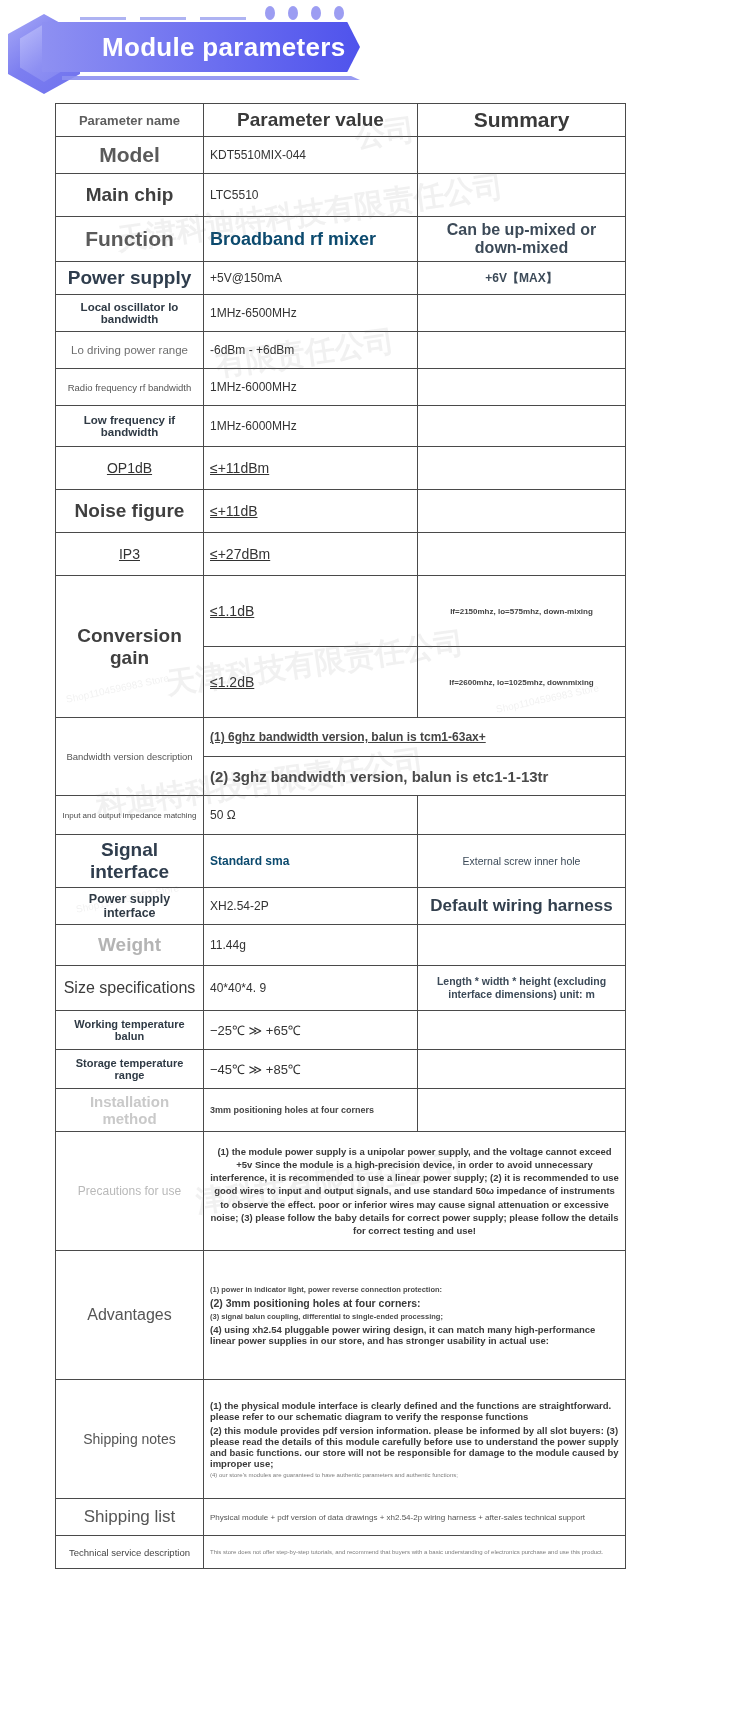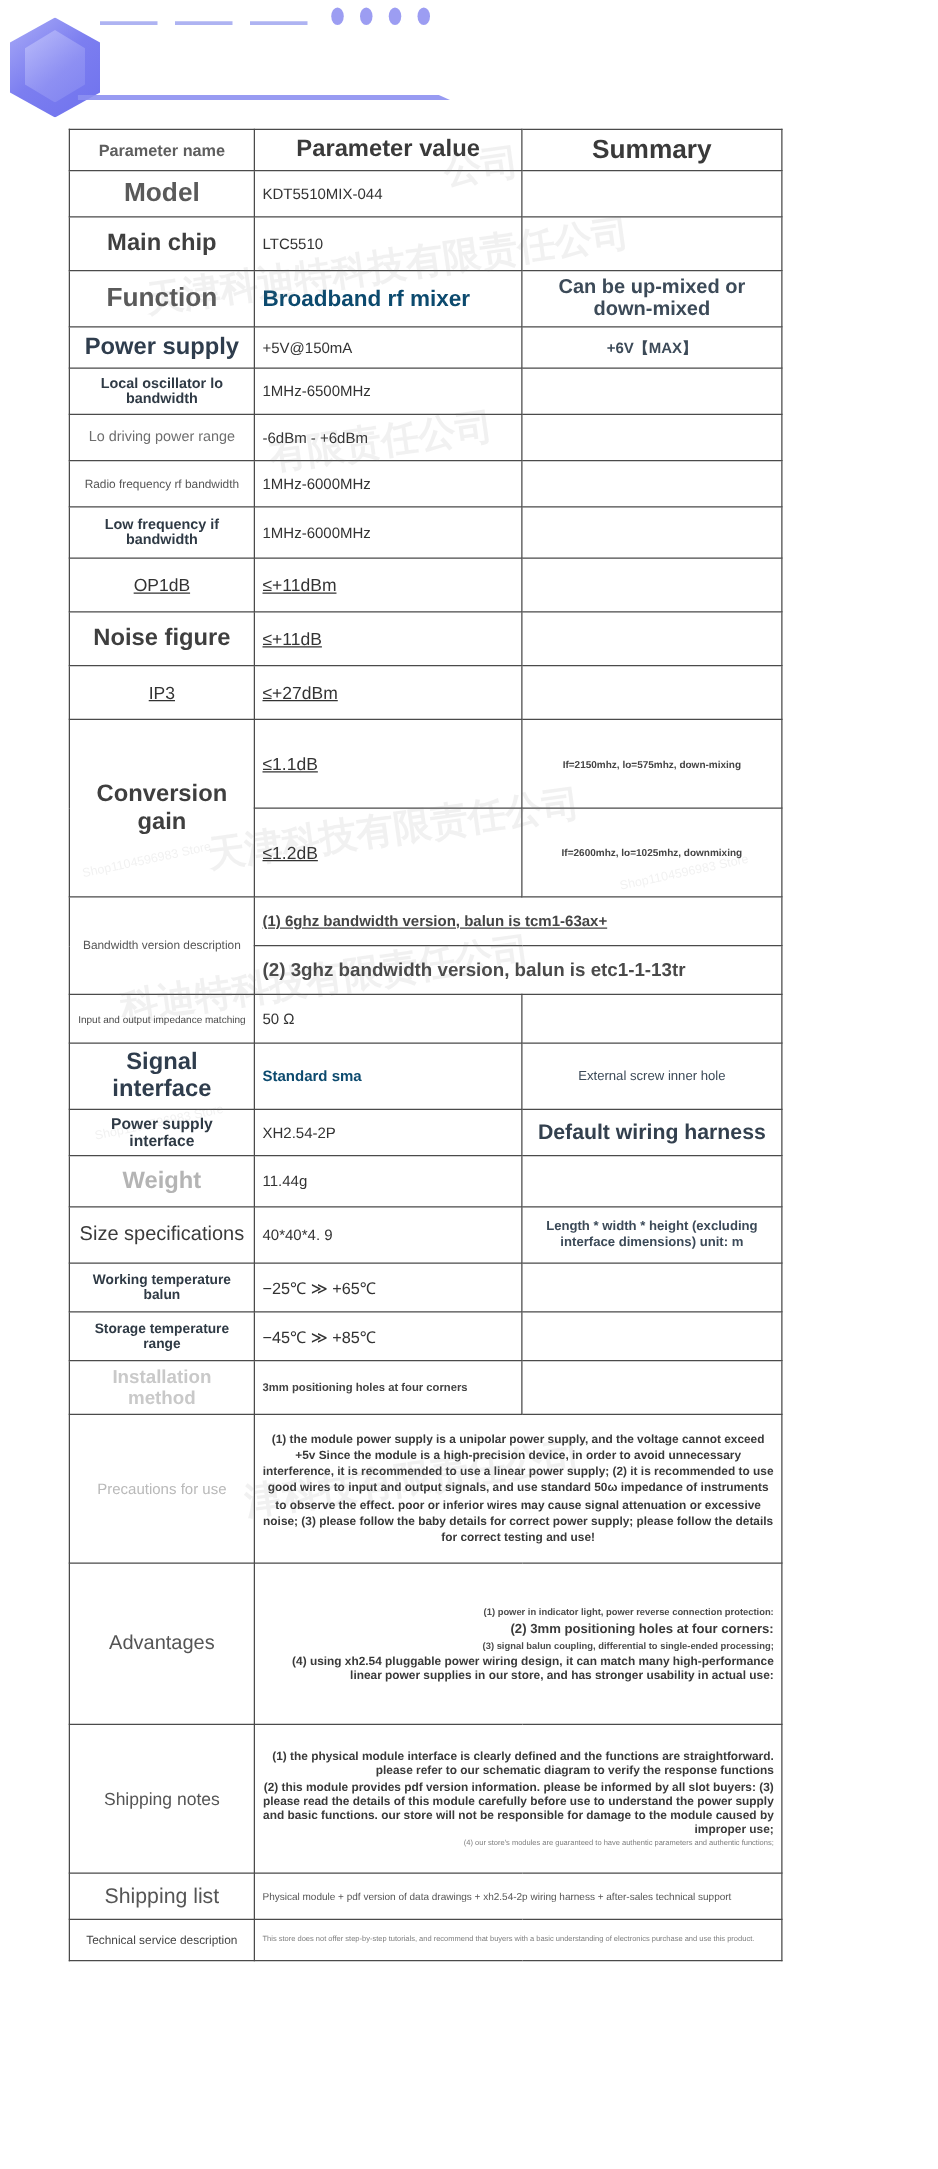--- a/index.html
+++ b/index.html
@@ -165,21 +165,21 @@
     line-height: 1.38;
     color: #3a3a3a;
     font-weight: bold;
     padding: 7px 7px;
   }
   .p-xs { font-size: 7.5px; font-weight: bold; color: #4c4c4c; }
   .p-sm { font-size: 9.5px; font-weight: bold; color: #3a3a3a; }
   .p-md { font-size: 10.5px; font-weight: bold; color: #3a3a3a; }
   .p-tiny { font-size: 6px; color: #7d7d7d; }
 
-  .adv-cell { text-align: right; padding: 8px 8px; }
+  .adv-cell { text-align: left; padding: 8px 8px; }
   .adv-line { display: block; margin: 3px 0; }
 
   
   .wm {
     position: absolute;
     color: rgba(120,120,120,0.10);
     font-size: 30px;
     font-weight: bold;
     pointer-events: none;
     white-space: nowrap;
@@ -204,20 +204,23 @@
       <i></i>
       <i></i>
   </div>
   <div class="banner-dots">
     <i></i>
       <i></i>
       <i></i>
       <i></i>
   </div>
   <div class="hexagon"></div>
+  <div class="ribbon">
+    <span class="ribbon-title">Module parameters</span>
+  </div>
   <div class="ribbon-under"></div>
 </div>
 
 <div class="table-wrap">
   <div class="wm" style="left:300px; top:10px;">公司</div>
   <div class="wm" style="left:60px; top:90px;">天津科迪特科技有限责任公司</div>
   <div class="wm" style="left:160px; top:230px;">有限责任公司</div>
   <div class="wm" style="left:110px; top:540px;">天津科技有限责任公司</div>
   <div class="wm" style="left:40px; top:660px;">科迪特科技有限责任公司</div>
   <div class="wm" style="left:140px; top:1060px;">津科技有限责任公司</div>

